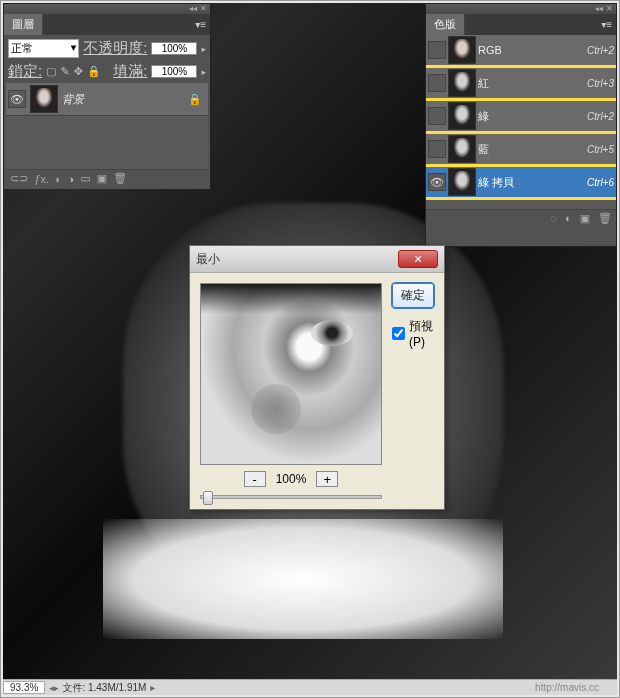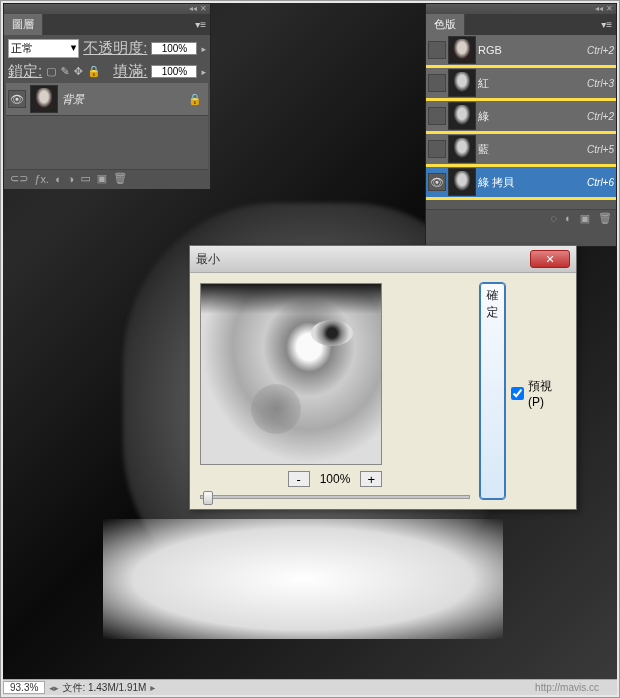--- a/index.html
+++ b/index.html
@@ -46,40 +46,40 @@
   .ch-row.sel { background: #3a7abd; color: #fff; }
   .ch-name { flex: 1; font-size: 11px; color: #eee; }
   .ch-row.sel .ch-name { color: #fff; }
   .ch-key { font-size: 10px; color: #ddd; font-style: italic; }
   .ch-row.sel .ch-key { color: #fff; }
   .channels-area { background: #5a5a5a; height: 174px; }
   .ch-thumb { width: 28px; height: 28px; background: #222; border: 1px solid #333; display: flex; align-items: center; justify-content: center; }
   .cf-right { flex: 1; display: flex; justify-content: flex-end; gap: 8px; }
 
   
-  .dialog { position: absolute; top: 244px; left: 188px; width: 388px; background: #ece9d8; border: 1px solid #6a6a6a; box-shadow: 2px 2px 6px rgba(0,0,0,0.4); }
+  .dialog { position: absolute; top: 244px; left: 188px; width: 256px; background: #ece9d8; border: 1px solid #6a6a6a; box-shadow: 2px 2px 6px rgba(0,0,0,0.4); }
   .dlg-title { background: linear-gradient(#e8e8e8, #c8c8c8); border-bottom: 1px solid #aaa; padding: 4px 6px; display: flex; justify-content: space-between; align-items: center; font-size: 12px; color: #333; }
   .dlg-close { background: linear-gradient(#e08080,#c03030); color: #fff; width: 40px; height: 18px; border-radius: 3px; border: 1px solid #a02020; font-size: 11px; display: flex; align-items: center; justify-content: center; }
   .dlg-body { padding: 10px; display: flex; gap: 10px; }
   .dlg-left { flex: 1; }
   .preview { width: 182px; height: 182px; border: 1px solid #888; background: #ddd; overflow: hidden; position: relative; }
   .preview-face { position: absolute; inset: 0; background: radial-gradient(ellipse at 60% 35%, #fafafa 8%, #888 15%, #ccc 30%, #aaa 50%, #ddd 70%); }
   .preview-hair { position: absolute; top: 0; left: 0; right: 0; height: 30px; background: linear-gradient(#1a1a1a, transparent); }
   .preview-nose { position: absolute; top: 100px; left: 50px; width: 50px; height: 50px; background: radial-gradient(ellipse, #888, transparent); border-radius: 50%; }
   .preview-eye { position: absolute; top: 36px; right: 28px; width: 42px; height: 26px; background: radial-gradient(circle at center, #222 20%, #888 40%, #ddd 70%); border-radius: 50%; }
   .zoom-row { display: flex; align-items: center; justify-content: center; gap: 10px; margin-top: 6px; font-size: 12px; }
   .zoom-btn { width: 22px; height: 16px; border: 1px solid #888; background: #eee; display: flex; align-items: center; justify-content: center; font-size: 13px; }
   .radius-row { display: flex; align-items: center; gap: 6px; margin-top: 10px; font-size: 12px; }
   .radius-input { width: 46px; border: 2px solid #c03030; background: #fff; color: #000; font-size: 11px; padding: 1px 3px; }
   .radius-input::selection { background: #3a7abd; color: #fff; }
   .slider-row { margin-top: 8px; }
   .slider-track { height: 4px; background: #c8c8c8; border: 1px solid #999; position: relative; }
   .slider-thumb { position: absolute; top: -5px; left: 2px; width: 10px; height: 14px; background: linear-gradient(#fafafa,#d0d0d0); border: 1px solid #888; border-radius: 2px; }
   
-  .dlg-right { width: 86px; display: flex; flex-direction: row; gap: 6px; }
+  .dlg-right { width: 86px; display: flex; flex-direction: column; gap: 6px; }
   .btn { border: 1px solid #6a9ac9; background: linear-gradient(#f8fafe,#d8e8f8); border-radius: 3px; font-size: 12px; padding: 3px 0; text-align: center; color: #222; }
   .btn.primary { border: 1px solid #3a7abd; outline: 1px solid #3a7abd; }
   .chk-row { display: flex; align-items: center; gap: 4px; font-size: 12px; margin-top: 4px; }
   .chk { width: 13px; height: 13px; }
 
   
   .status { position: absolute; bottom: 2px; left: 2px; right: 2px; height: 16px; background: #d8d8d8; border-top: 1px solid #aaa; display: flex; align-items: center; font-size: 10px; color: #333; }
   .status-zoom { border: 1px solid #aaa; background: #fff; padding: 0 6px; margin-right: 4px; }
   .status-arrows { font-size: 9px; margin-right: 4px; color: #666; }
 </style>

